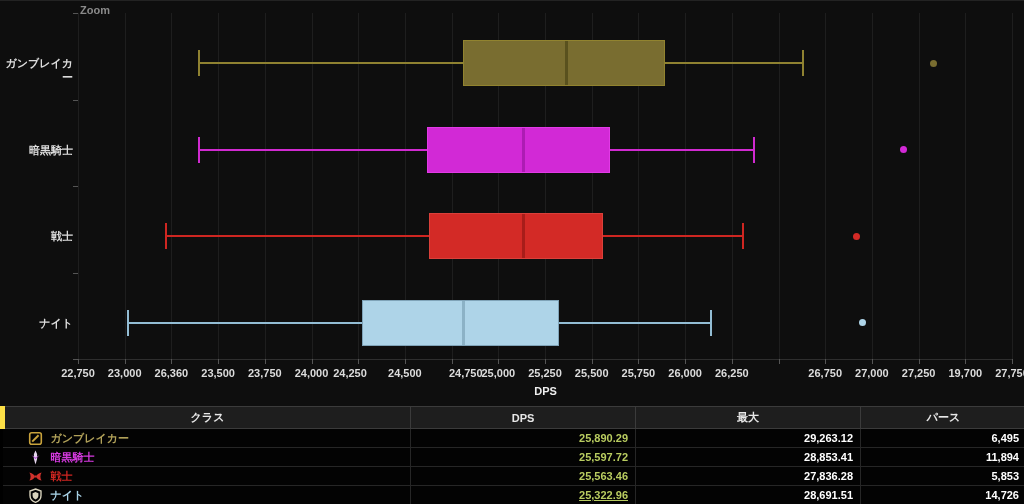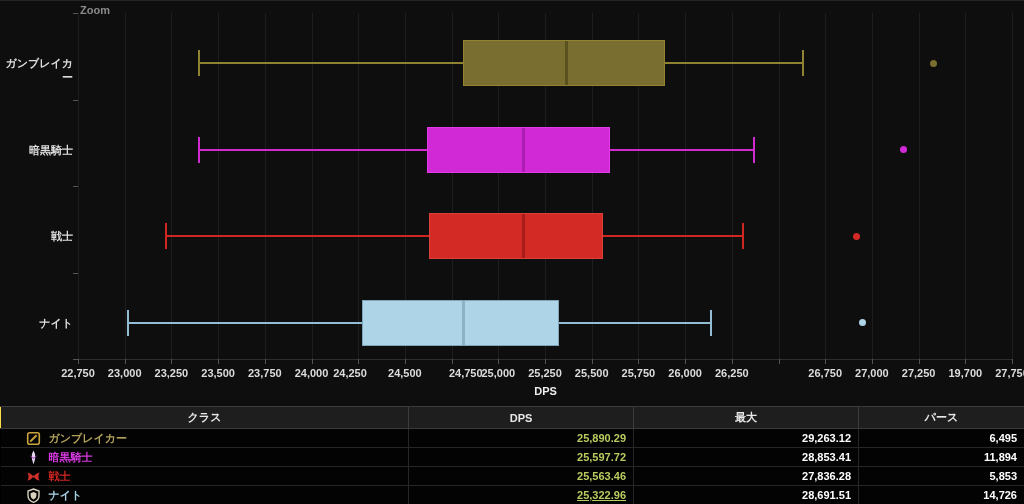--- a/index.html
+++ b/index.html
@@ -44,21 +44,21 @@
   .outlier { position:absolute; width:7px; height:7px; border-radius:50%; }
 
   .table-wrap { position:absolute; left:0; top:406px; width:1024px; background:#000; }
   table { width:1024px; border-collapse:collapse; table-layout:fixed; }
   col.c-class { width:408px; } col.c-dps { width:225px; } col.c-max { width:225px; } col.c-parse { width:166px; }
   thead th {
     height:22px; background:#1e1e1e; color:#e8e8e8;
     font-size:11px; font-weight:700; text-align:center;
     border:1px solid #3b3b3b; border-left:none;
   }
-  thead th:first-child { border-left:1px solid #fde047; }
+  thead th:first-child { border-left:5px solid #fde047; }
   tbody td {
     height:19px; font-size:11px; font-weight:700;
     border-right:1px solid #262626; border-bottom:1px solid #262626;
     background:#030303; white-space:nowrap; overflow:hidden;
   }
   td.num { text-align:right; padding-right:7px; color:#fff; }
   td.class-cell { padding-left:25px; }
   .class-flex { display:flex; align-items:center; gap:8px; }
   .job-icon { width:15px; height:15px; flex:0 0 15px; display:inline-block; }
   .class-name { cursor:pointer; }
@@ -72,21 +72,21 @@
     <div class="axis-line-y"></div>
     <div class="axis-line-x"></div>
   <div class="gridline" style="left: 78px;"></div>
       <div class="x-tick" style="left: 78px;"></div>
       <div class="x-tick-label" style="left: 47px; text-align: center;">22,750</div>
       <div class="gridline" style="left: 124.7px;"></div>
       <div class="x-tick" style="left: 124.7px;"></div>
       <div class="x-tick-label" style="left: 93.7px;">23,000</div>
       <div class="gridline" style="left: 171.4px;"></div>
       <div class="x-tick" style="left: 171.4px;"></div>
-      <div class="x-tick-label" style="left: 140.4px;">23,250</div>
+      <div class="x-tick-label" style="left: 140.4px;">26,360</div>
       <div class="gridline" style="left: 218.1px;"></div>
       <div class="x-tick" style="left: 218.1px;"></div>
       <div class="x-tick-label" style="left: 187.1px;">23,500</div>
       <div class="gridline" style="left: 264.8px;"></div>
       <div class="x-tick" style="left: 264.8px;"></div>
       <div class="x-tick-label" style="left: 233.8px;">23,750</div>
       <div class="gridline" style="left: 311.5px;"></div>
       <div class="x-tick" style="left: 311.5px;"></div>
       <div class="x-tick-label" style="left: 280.5px;">24,000</div>
       <div class="gridline" style="left: 358.2px;"></div>

